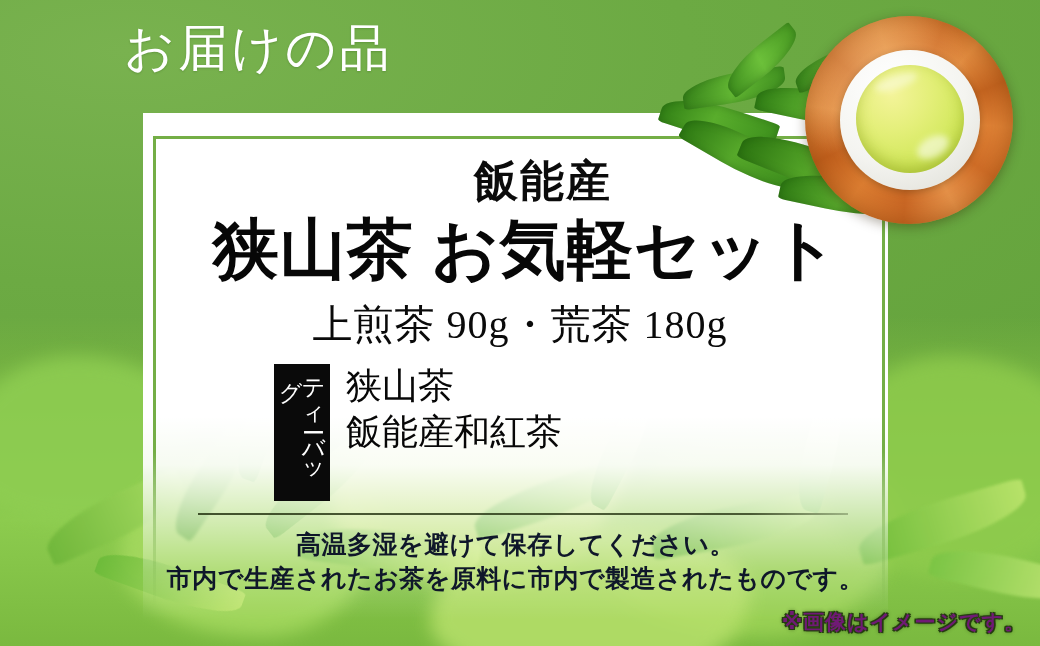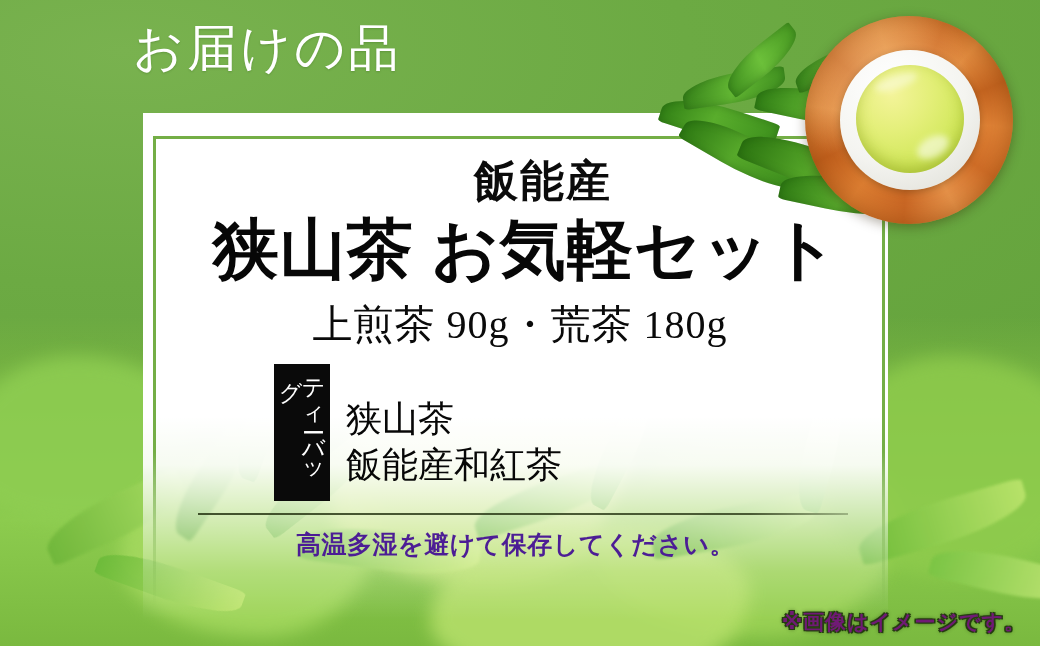--- a/index.html
+++ b/index.html
@@ -96,21 +96,21 @@
     position:absolute; left:153px; top:136px; width:732px; height:510px;
     border-left:3px solid #74ae46; border-top:3px solid #74ae46; border-right:3px solid #74ae46;
     border-bottom:none;
     -webkit-mask-image:linear-gradient(180deg,#000 0%,#000 62%,rgba(0,0,0,.45) 76%,rgba(0,0,0,0) 92%);
             mask-image:linear-gradient(180deg,#000 0%,#000 62%,rgba(0,0,0,.45) 76%,rgba(0,0,0,0) 92%);
     pointer-events:none;
   }
 
   
   .hdr-title {
-    position:absolute; left:133px; top:21px;
+    position:absolute; left:124px; top:21px;
     color:#ffffff; font-size:50px; line-height:1.1; letter-spacing:3px;
     font-family:"Liberation Serif","DejaVu Serif",serif;
     text-shadow:0 1px 2px rgba(40,80,20,.25);
     white-space:nowrap;
   }
 
   
   .origin {
     position:absolute; left:0; right:0; top:152px;
     text-align:center; font-size:44px; font-weight:bold; color:#0b0b0b;
@@ -140,35 +140,34 @@
   .tb-tag span {
     color:#ffffff; font-size:23px; letter-spacing:2px; line-height:1;
     writing-mode:vertical-rl; text-orientation:upright;
     font-family:"Liberation Serif","DejaVu Serif",serif;
   }
   .tb-rows { position:absolute; left:72px; top:-2px; width:430px; }
   .tb-row { display:flex; align-items:baseline; height:46px; }
   .tb-name {
     width:258px; font-size:36px; color:#070707; white-space:nowrap;
     font-family:"Liberation Serif","DejaVu Serif",serif;
-    margin-top:33px;
   }
   .tb-qty {
     font-size:36px; color:#070707; white-space:nowrap;
     font-family:"Liberation Serif","DejaVu Serif",serif;
   }
 
   .divider {
     position:absolute; left:198px; top:513px; width:650px; height:2px;
     background:linear-gradient(90deg, rgba(40,55,20,.85) 0%, rgba(40,55,20,.8) 85%, rgba(40,55,20,.3) 100%);
   }
 
   .notes {
     position:absolute; left:143px; width:745px; top:528px;
-    text-align:center; color:#4c1d95;
+    text-align:center; color:#0f172a;
   }
   .note-1 { font-size:25px; font-weight:bold; letter-spacing:.5px; line-height:1.35;
             font-family:"Liberation Serif","DejaVu Serif",serif; }
   .note-2 { font-size:25px; font-weight:bold; letter-spacing:.5px; line-height:1.35;
             font-family:"Liberation Serif","DejaVu Serif",serif; }
 
   .disclaimer {
     position:absolute; right:14px; bottom:10px;
     font-size:21px; font-weight:bold; color:#701a75; letter-spacing:1px;
     font-family:"Liberation Sans","DejaVu Sans",sans-serif;
@@ -246,17 +245,18 @@
       <div class="tb-row">
         <div class="tb-name">飯能産和紅茶</div>
       </div>
     </div>
   </div>
 
   <div class="divider"></div>
 
   <div class="notes">
     <div class="note-1">高温多湿を避けて保存してください。</div>
+    <div class="note-2">市内で生産されたお茶を原料に市内で製造されたものです。</div>
   </div>
 
   <div class="disclaimer">※画像はイメージです。</div>
 
 </div>
 
 </body></html>

